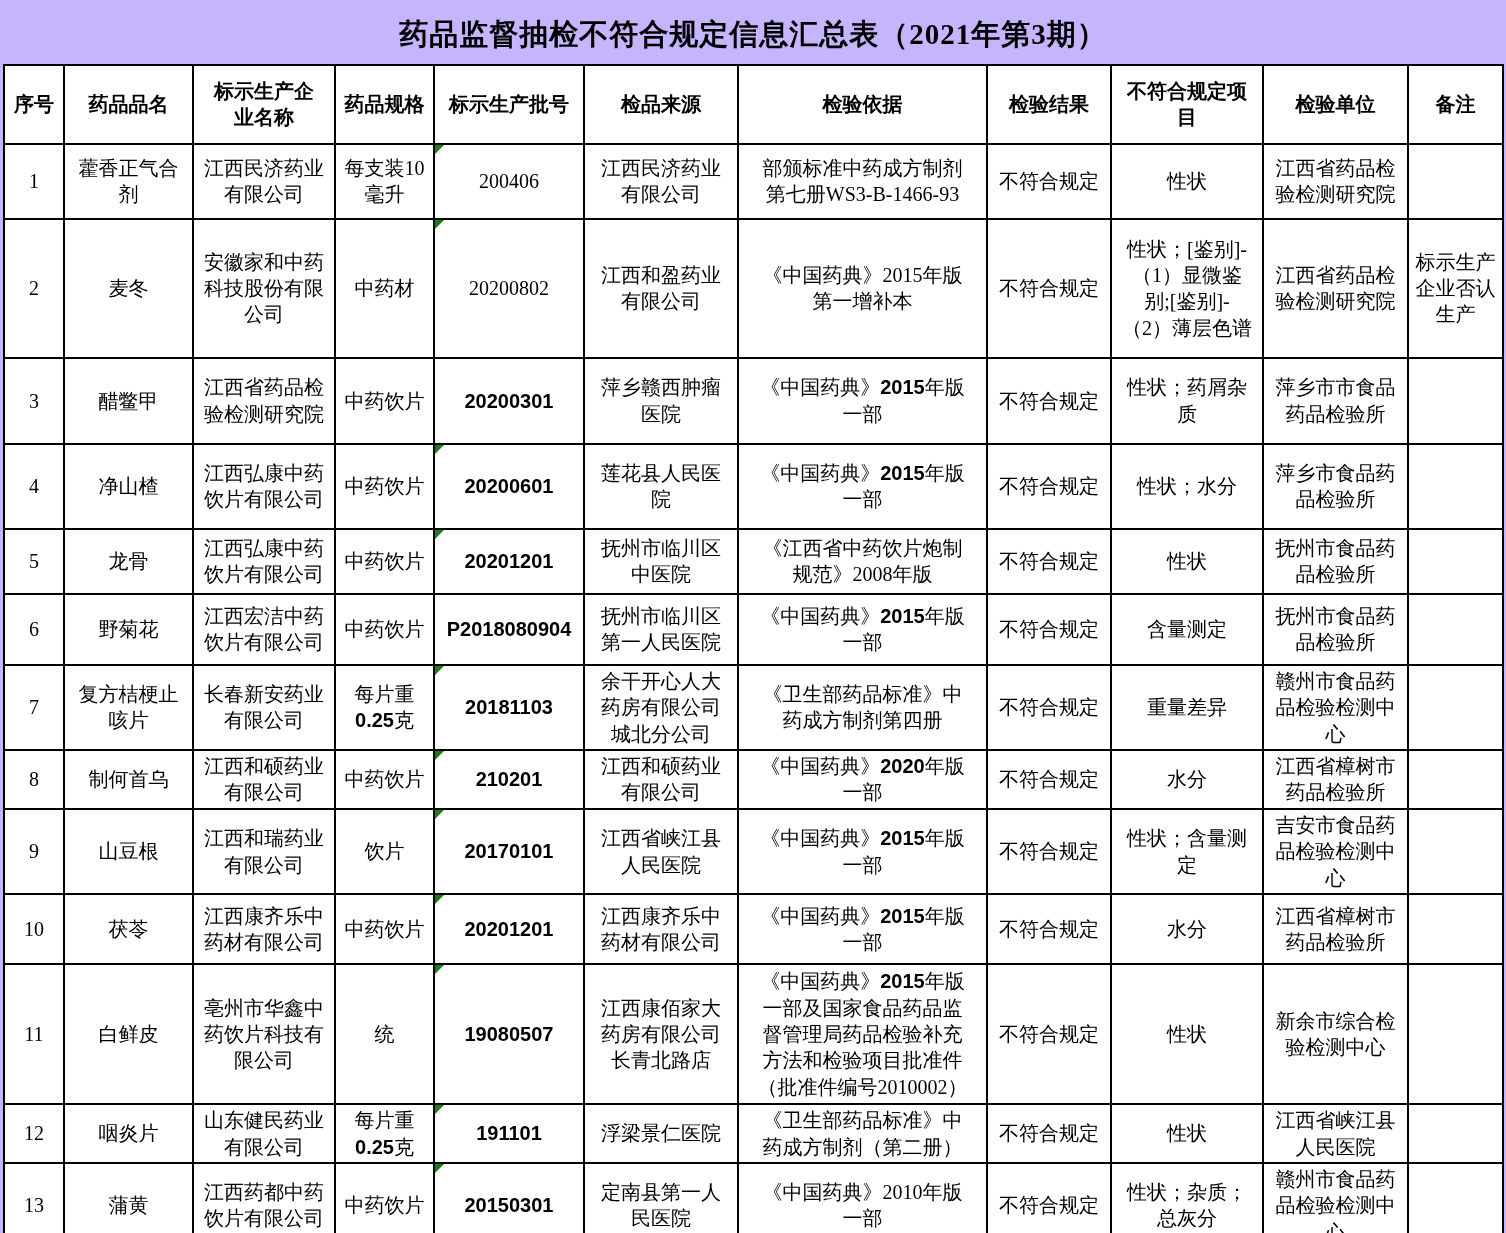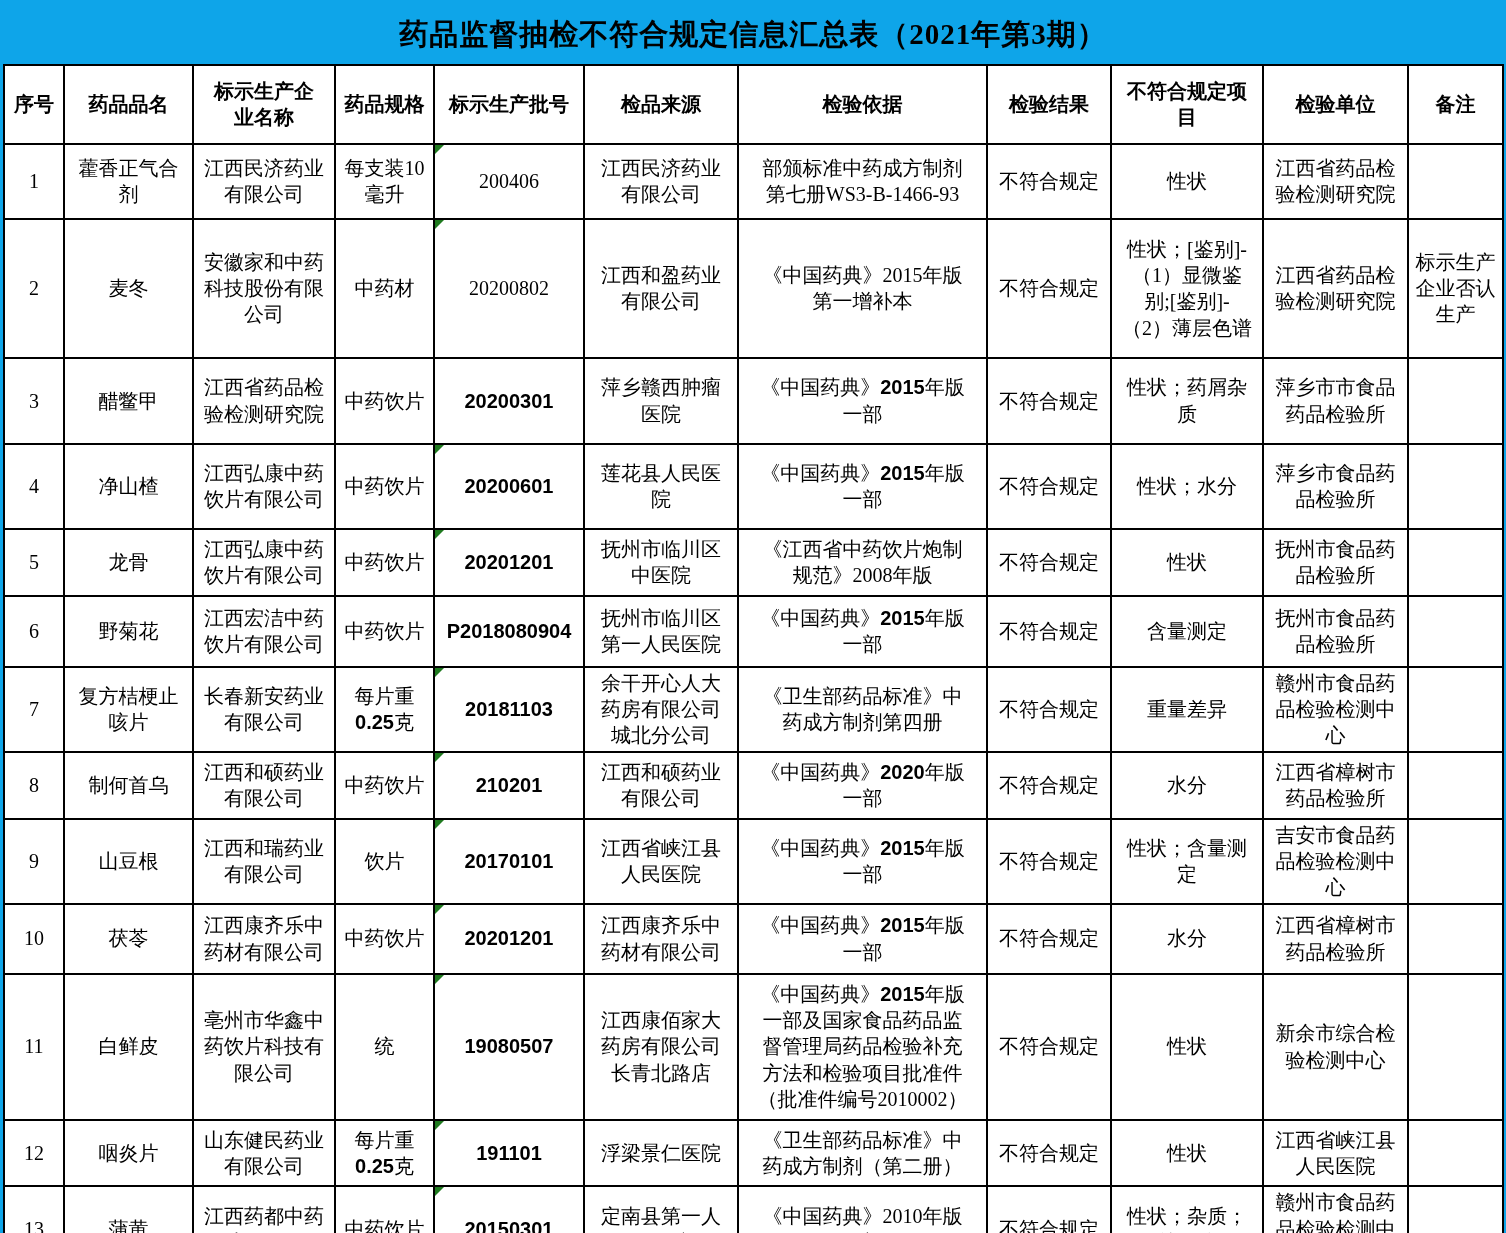--- a/index.html
+++ b/index.html
@@ -1,35 +1,35 @@
 <!DOCTYPE html>
 <html style="--flag-green: #1f7a1f;"><head>
 <meta charset="utf-8">
 <style>
   html,body{margin:0;padding:0;background:#ffffff;}
   .page{
-    width:1506px;height:1233px;overflow:hidden;background:#0ea5e9;
+    width:1506px;height:1233px;overflow:hidden;background:#c4b5fd;
     font-family:"Liberation Serif","DejaVu Serif",serif;color:#000;
   }
   .title{
     text-align:center;font-weight:bold;font-size:29px;
     padding:15px 0 9px 0;letter-spacing:1px;
   }
   table.summary{
     border-collapse:collapse;table-layout:fixed;
     margin-left:3px;width:1499px;background:#fff;
   }
   th,td{
     border:2px solid #000;text-align:center;vertical-align:middle;
     font-size:20px;line-height:1.32;overflow:hidden;
   }
   th{font-weight:bold;padding:0 2px;}
   td{padding:2px 8px;}
   th.col-manufacturer,th.col-noncompliant_items{padding:12px 14px;}
-  td.col-inspection_basis{padding:6px 14px;margin-left:12px;}
+  td.col-inspection_basis{padding:0 14px;margin-left:12px;}
   td.col-remarks{padding:6px 5px;}
   
   .bn{font-family:"Liberation Sans","DejaVu Sans",sans-serif;font-weight:700;}
   
   td.flagged{position:relative;}
   .cell-flag{
     position:absolute;top:0;left:0;width:0;height:0;
     border-top:9px solid var(--flag-green,#1f7a1f);
     border-right:9px solid transparent;
   }

